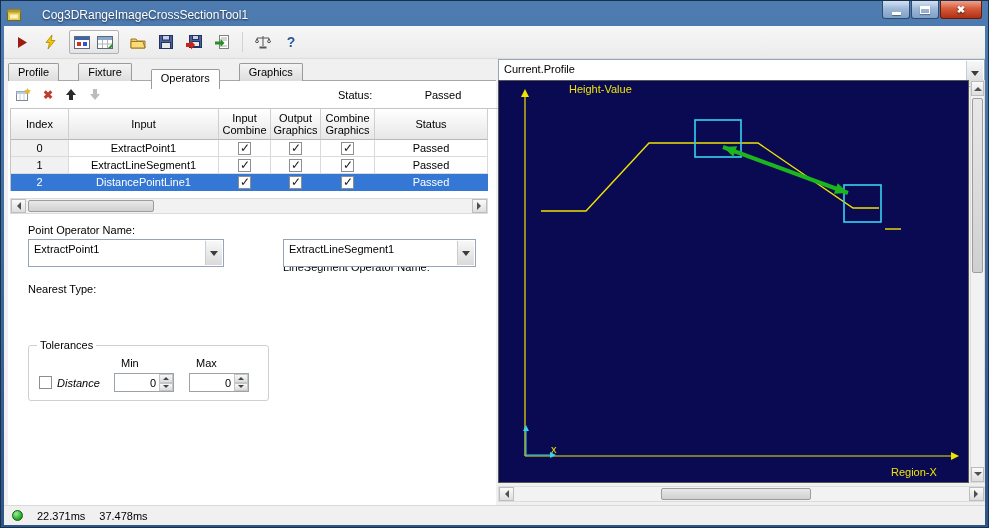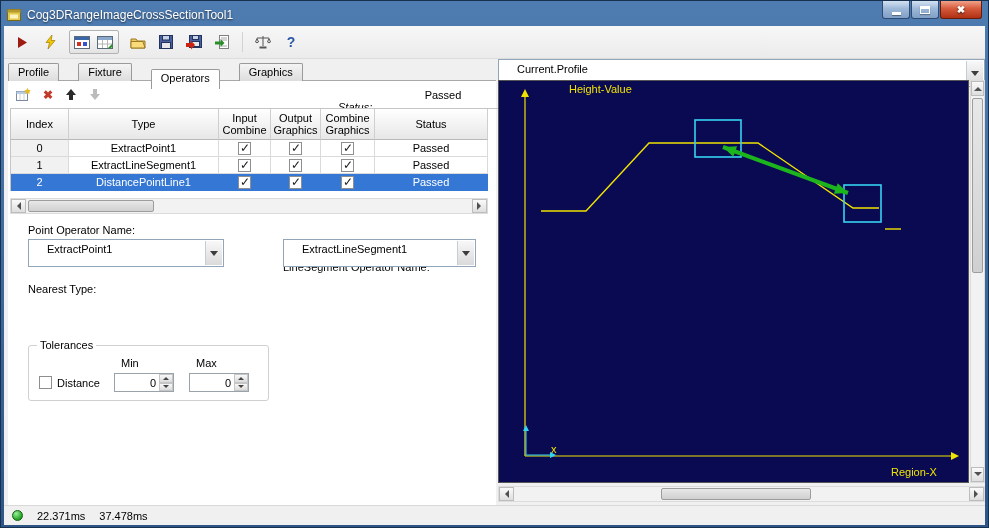--- a/index.html
+++ b/index.html
@@ -3,21 +3,21 @@
 <meta charset="utf-8">
 <style>
   * { box-sizing: border-box; margin: 0; padding: 0; }
   body { font-family: "Liberation Sans", sans-serif; font-size: 11px; background: #ffffff; color: #000; }
 
   .win { position: relative; width: 989px; height: 528px;
          background: linear-gradient(#4e7cb1, #2f5587);
          border: 1px solid #16304f; padding: 2px 3px 3px 3px; }
 
   
-  .titlebar { height: 23px; display: flex; align-items: center; gap: 5px; padding: 0 3px;
+  .titlebar { height: 23px; display: flex; align-items: center; gap: 20px; padding: 0 3px;
               color: #fff; font-size: 12px; text-shadow: 0 1px 2px rgba(0,0,0,.65); position: relative; }
   .winbtns { position: absolute; right: 3px; top: -2px; display: flex; gap: 1px; }
   .wbtn { width: 28px; height: 18px; border: 1px solid #2e4a73; border-top: none; border-radius: 0 0 3px 3px;
           background: linear-gradient(#d4e2f2, #9db8d8 45%, #7f9fc6); display: flex; align-items: center; justify-content: center; }
   .wbtn.close { width: 42px; background: linear-gradient(#f0a28a, #d55a3b 45%, #b13014); border-color: #641c08;
                 color: #fff; font-size: 10px; font-weight: bold; }
   .glyph-min { width: 9px; height: 3px; background: #fff; margin-top: 8px; box-shadow: 0 1px 1px rgba(0,0,0,.4); }
   .glyph-max { width: 10px; height: 8px; border: 1px solid #fff; border-top: 3px solid #fff; box-shadow: 0 1px 1px rgba(0,0,0,.3); }
 
   .client { position: relative; width: 981px; height: 499px; background: #f0f0f0; overflow: hidden; }
@@ -37,21 +37,21 @@
   .tabs { position: absolute; left: 4px; top: 35px; display: flex; z-index: 3; gap: 20px; }
   .tab { height: 18px; margin-top: 2px; padding: 2px 9px 0 9px; border: 1px solid #9a9a9a; border-bottom: none;
          background: linear-gradient(#f4f4f4, #dddddd); border-radius: 2px 2px 0 0; margin-right: -1px; }
   .tab.active { height: 20px; margin-top: 8px; background: #ffffff; z-index: 4; position: relative; }
 
   
   .left-panel { position: absolute; left: 4px; top: 54px; width: 488px; height: 425px;
                 background: #ffffff; border-top: 1px solid #a8a8a8; }
 
   .gridbar { position: absolute; left: 0; top: 3px; width: 488px; height: 22px; display: flex; align-items: center; padding-left: 8px; gap: 12px; }
-  .gb-status-label { position: absolute; left: 330px; top: 17px; font-style: italic; }
+  .gb-status-label { position: absolute; left: 330px; top: 5px; }
   .gb-status-value { position: absolute; left: 392px; top: 5px; width: 86px; text-align: center; }
   .xicon { color: #c23a28; font-weight: bold; font-size: 12px; }
 
   
   .table { position: absolute; left: 2px; top: 27px; width: 540px; border: 1px solid #c5c5c5; border-bottom: none; }
   .thead, .trow { display: grid; grid-template-columns: 58px 150px 52px 50px 54px 113px; }
   .th { height: 31px; display: flex; align-items: center; justify-content: center; text-align: center;
         background: linear-gradient(#ffffff, #e7e7e7); border-right: 1px solid #cfcfcf; border-bottom: 1px solid #b8b8b8;
         line-height: 12px; padding: 0 2px; }
   .td { height: 17px; display: flex; align-items: center; justify-content: center;
@@ -67,21 +67,21 @@
             border: 1px solid #bdbdbd; display: flex; align-items: center; justify-content: center; }
   .sb-thumb { position: absolute; background: linear-gradient(#e8e8e8, #d0d0d0); border: 1px solid #9d9d9d; border-radius: 2px; }
   .tri { width: 0; height: 0; border: 4px solid transparent; }
   .tri.left  { border-right-color: #505050; margin-left: -3px; }
   .tri.right { border-left-color: #505050; margin-right: -3px; }
   .tri.up    { border-bottom-color: #505050; margin-top: -3px; }
   .tri.down  { border-top-color: #505050; margin-bottom: -3px; }
 
   
   .flabel { position: absolute; white-space: nowrap; }
-  .combo { position: absolute; height: 28px; background: #fff; border: 1px solid #93a5b8; padding: 3px 20px 0 18px; }
+  .combo { position: absolute; height: 28px; background: #fff; border: 1px solid #93a5b8; padding: 3px 20px 0 5px; }
   .combo .carrow { position: absolute; top: 1px; right: 1px; bottom: 1px; width: 17px;
                    background: linear-gradient(#f8f8f8, #dadada); border-left: 1px solid #c4ced8;
                    display: flex; align-items: center; justify-content: center; }
   .combo .carrow::after { content: ""; border: 4px solid transparent; border-top: 5px solid #3c3c3c; margin-top: 5px; }
 
   .groupbox { position: absolute; left: 20px; top: 264px; width: 241px; height: 56px;
               border: 1px solid #d0d0d0; border-radius: 3px; }
   .gb-title { position: absolute; top: -7px; left: 8px; background: #fff; padding: 0 3px; }
 
   .spin { position: absolute; width: 60px; height: 19px; border: 1px solid #9aa2aa; background: #fff; }
@@ -240,21 +240,21 @@
               <polygon points="6,12 1,6 4,6 4,1 8,1 8,6 11,6" fill="#bcbcbc"></polygon>
             </svg>
         </span>
         <span class="gb-status-label">Status:</span>
         <span class="gb-status-value">Passed</span>
       </div>
 
       <div class="table">
         <div class="thead">
           <div class="th">Index</div>
-          <div class="th">Type</div>
+          <div class="th">Input</div>
           <div class="th">Input Combine</div>
           <div class="th">Output Graphics</div>
           <div class="th">Combine Graphics</div>
           <div class="th">Status</div>
         </div>
 
         <div class="trow">
           <div class="td idx">0</div>
           <div class="td">ExtractPoint1</div>
           <div class="td">
@@ -322,21 +322,21 @@
         <span class="carrow"></span>
       </div>
 
       <span class="flabel" style="left:20px; top:202px;">Nearest Type:</span>
 
       <div class="groupbox">
         <span class="gb-title">Tolerances</span>
         <span class="flabel" style="left:92px; top:11px;">Min</span>
         <span class="flabel" style="left:167px; top:11px;">Max</span>
         <span class="cb" style="position:absolute; left:10px; top:30px;"></span>
-        <span class="flabel" style="left:28px; top:31px;">Distance</span>
+        <span class="flabel" style="left:28px; top:31px;font-style:italic;">Distance</span>
         <div class="spin" style="left:85px; top:27px;">
           <span class="val">0</span>
           <span class="btns">
               <span class="sbtn up">
                 <span class="t"></span>
               </span>
               <span class="sbtn dn">
                 <span class="t"></span>
               </span>
             </span>

